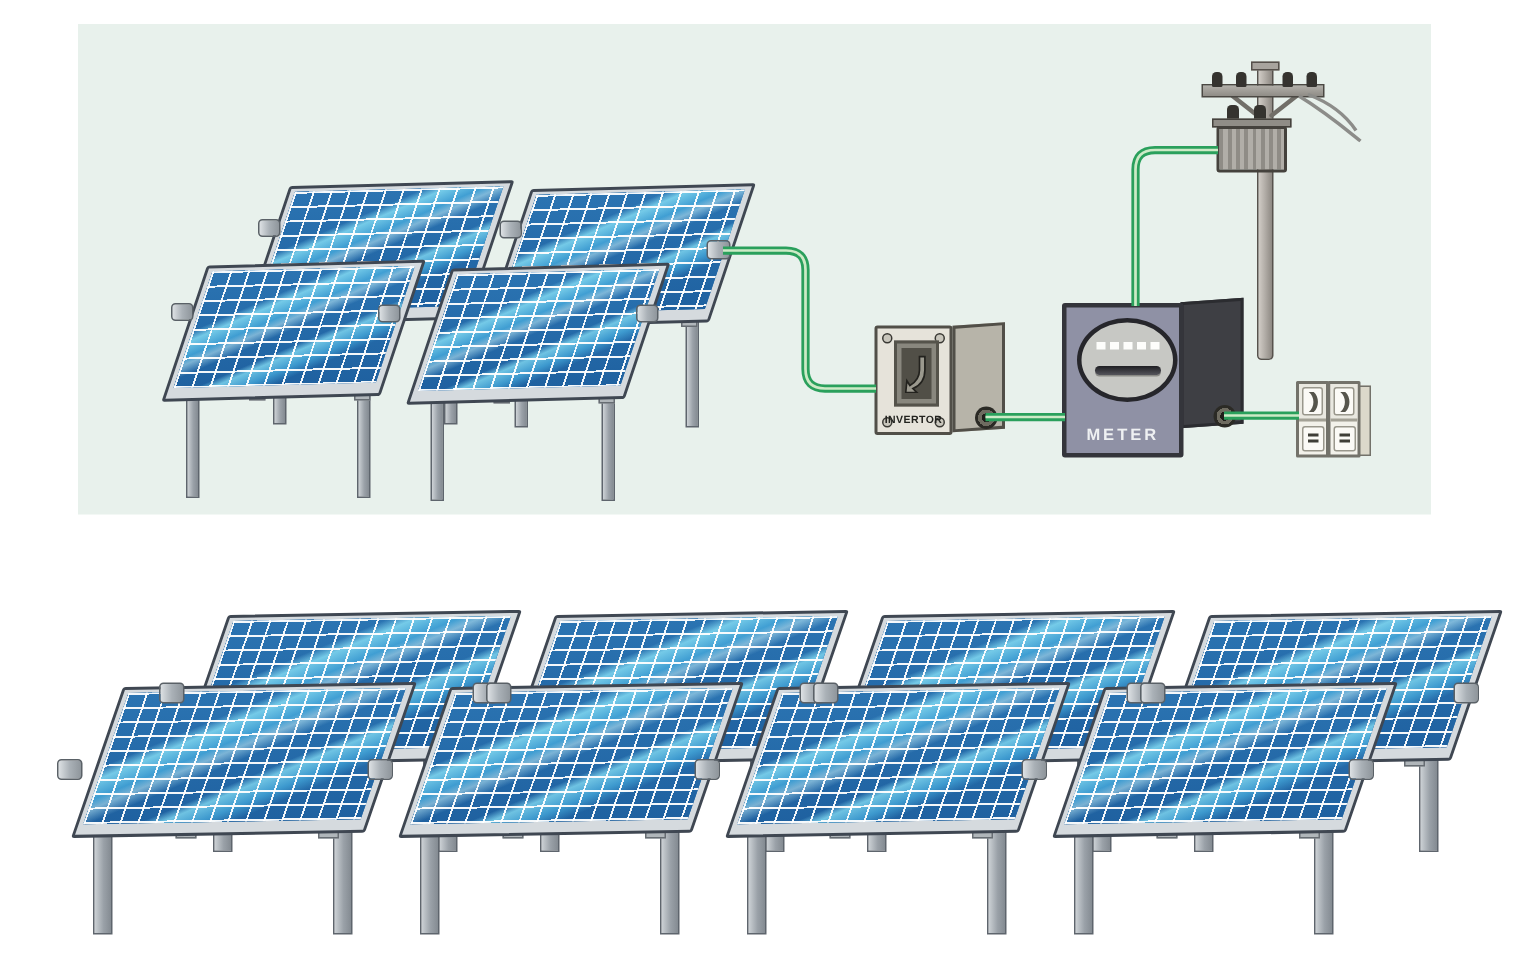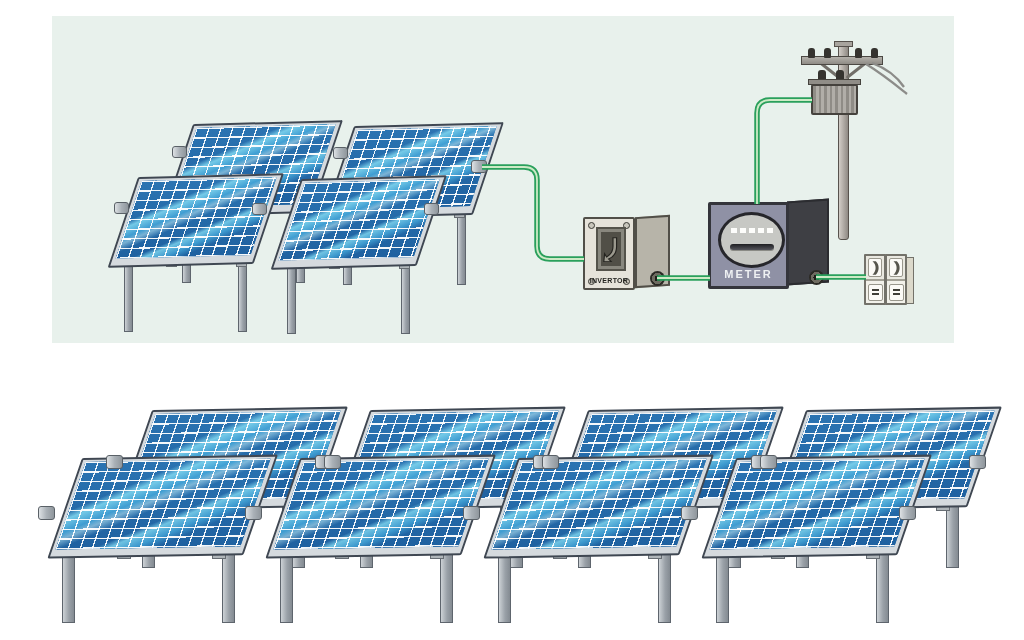--- a/index.html
+++ b/index.html
@@ -57,21 +57,21 @@
   .screw{position:absolute;width:5px;height:5px;border-radius:50%;background:#c9c6bc;border:1.5px solid #3a3934;}
   .inv-window{position:absolute;left:11px;top:8px;width:26px;height:40px;background:#89877e;
               border:2px solid #55534b;}
   .inv-window-inner{position:absolute;inset:3px;background:#514f47;display:flex;align-items:center;justify-content:center;}
   .inv-label{position:absolute;left:0;right:0;bottom:4px;text-align:center;font-size:7px;font-weight:bold;
              letter-spacing:.3px;color:#23231f;}
 
   
   .meter-side{left:787px;top:200px;width:42px;height:84px;background:#3e3f44;border:2px solid #2b2c30;
               transform:skewY(-4deg);z-index:5;}
-  .meter-front{left:708px;top:202px;width:81px;height:87px;background:#8f91a5;border:3px solid #34353b;
+  .meter-front{left:708px;top:202px;width:81px;height:103px;background:#8f91a5;border:3px solid #34353b;
                border-radius:2px;z-index:5;}
   .meter-dial{position:absolute;left:7px;top:7px;width:61px;height:50px;border-radius:50%;
               background:#c7c8c4;border:3px solid #26262b;}
   .sq-row{position:absolute;left:0;right:0;top:13px;display:flex;justify-content:center;gap:3px;}
   .sq{width:6px;height:5px;background:#fdfdfb;}
   .dial-slot{position:absolute;left:50%;top:29px;transform:translateX(-50%);width:44px;height:5.5px;
              border-radius:3px;background:linear-gradient(180deg,#1e1e22,#55555c);box-shadow:0 1px 0 #8a8a85;}
   .meter-label{position:absolute;left:0;right:0;bottom:6px;text-align:center;font-size:11px;font-weight:600;
                letter-spacing:2px;color:#eef0f2;}
 

